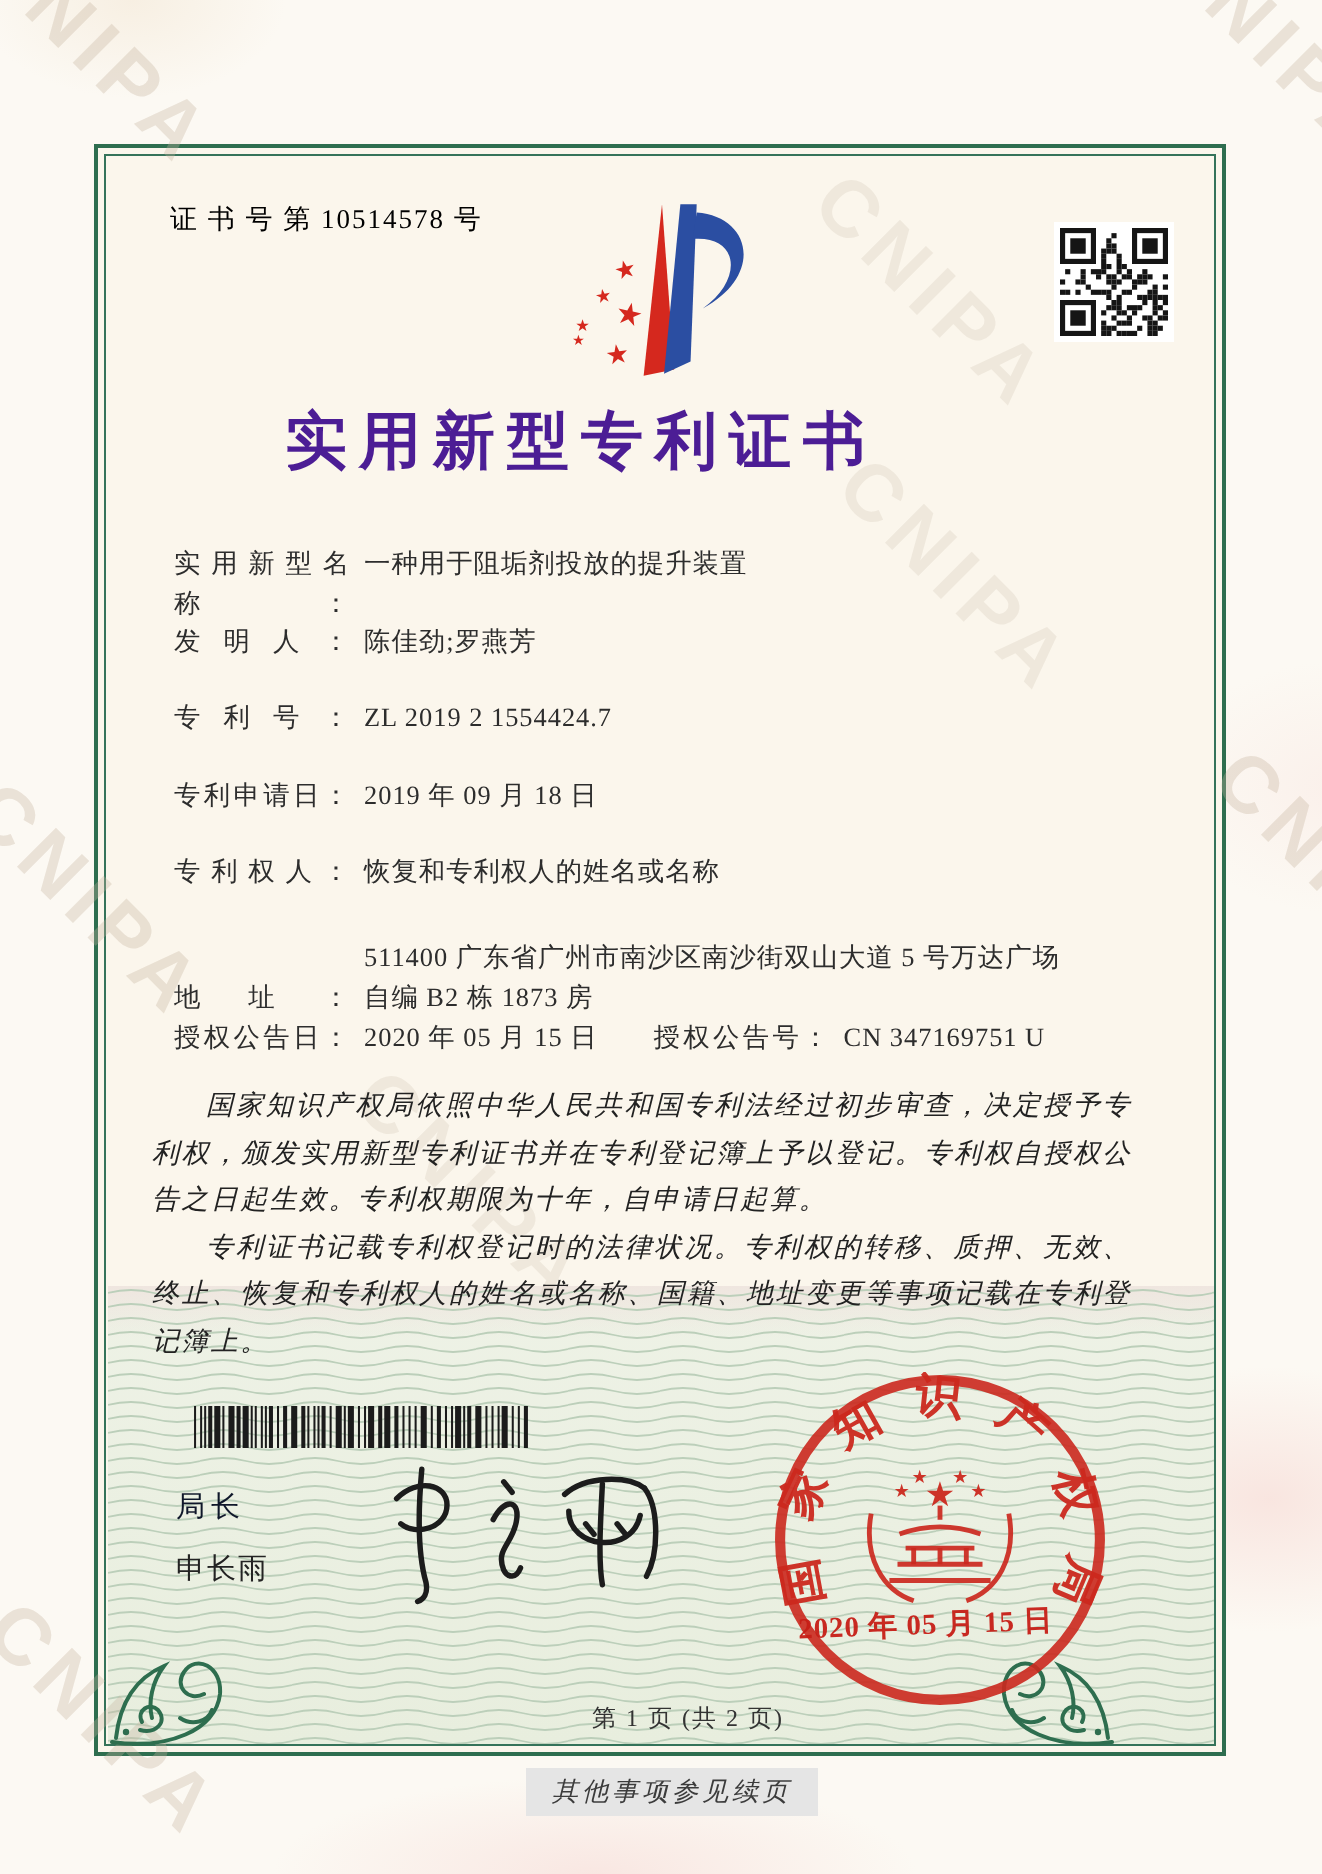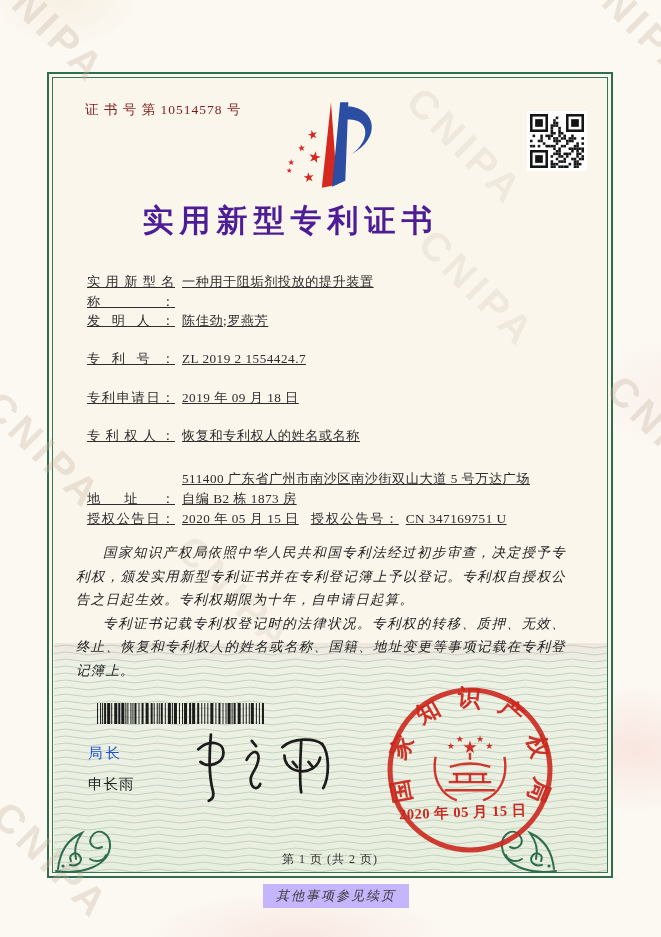--- a/index.html
+++ b/index.html
@@ -17,45 +17,45 @@
   .frame{position:absolute;left:47px;top:72px;width:566px;height:806px;box-sizing:border-box;
          border:2.5px solid #2e6e4f;background:#fbf6ec;z-index:1;}
   .frame-inner{position:absolute;inset:3px;border:1.2px solid #35735a;}
   .wave-zone{position:absolute;left:4.5px;right:4.5px;bottom:4.5px;height:229px;overflow:hidden;
       background:linear-gradient(180deg, rgba(240,220,218,.55) 0px, rgba(240,220,218,0) 26px),
                  linear-gradient(180deg,#eef2e6,#e8eede);}
   .wave-zone svg{display:block;width:100%;height:100%;}
   .flourish{position:absolute;z-index:3;width:90px;height:86px;}
   .fl-left{left:50px;top:789px;}
   .fl-right{left:472px;top:789px;transform:scaleX(-1);}
-  .cert-no{position:absolute;left:85px;top:101px;z-index:3;font-size:13.5px;color:#7f1d1d;letter-spacing:1px;}
+  .cert-no{position:absolute;left:85px;top:101px;z-index:3;font-size:13.5px;color:#000000;letter-spacing:1px;}
   .logo{position:absolute;left:280px;top:95px;width:102px;height:99px;z-index:3;}
   .qr{position:absolute;left:527px;top:111px;width:60px;height:60px;background:#fff;padding:3px;box-sizing:border-box;z-index:3;}
   .qr svg{display:block;width:100%;height:100%;}
   .cert-title{position:absolute;left:47px;top:200px;width:481px;z-index:3;text-align:center;
       font-size:31px;font-weight:700;letter-spacing:6px;text-indent:6px;color:#4c1d95;}
-  .fields{position:absolute;left:87px;top:272px;width:506px;z-index:3;font-size:13.2px;color:#2d2d2d;letter-spacing:.5px;text-decoration:underline;}
+  .fields{position:absolute;left:87px;top:272px;width:506px;z-index:3;font-size:13.2px;color:#2d2d2d;letter-spacing:.5px;}
   .frow{display:flex;align-items:flex-start;height:38.6px;line-height:20px;}
   .frow.addr{height:44px;align-items:flex-end;}
   .flabel{flex:0 0 88px;text-align:justify;text-align-last:justify;}
   .fval{margin-left:7px;white-space:pre-line;}
-  .grant-right{display:flex;margin-left:12px;justify-content:flex-end;}
+  .grant-right{display:flex;margin-left:28px;justify-content:flex-end;}
   .body-text{position:absolute;left:76px;top:541px;width:490px;z-index:3;
       font-size:13.5px;font-style:italic;line-height:23.5px;letter-spacing:1.2px;color:#222;text-align:justify;}
   .body-text p{margin:0;text-indent:2em;}
   .barcode{position:absolute;left:95px;top:703px;width:172px;height:21px;z-index:3;}
   .barcode svg{display:block;width:100%;height:100%;}
-  .signer-title{position:absolute;left:88px;top:744px;z-index:4;font:14.5px "Liberation Sans","DejaVu Sans",sans-serif;color:#1d4ed8;letter-spacing:3px;}
+  .signer-title{position:absolute;left:88px;top:744px;z-index:4;font:14.5px "Liberation Sans","DejaVu Sans",sans-serif;color:#0f172a;letter-spacing:3px;}
   .signer-name{position:absolute;left:88px;top:775px;z-index:4;font:14.5px "Liberation Sans","DejaVu Sans",sans-serif;color:#232323;letter-spacing:1px;text-align:center;}
   .signature{position:absolute;left:188px;top:722px;width:155px;height:84px;z-index:4;}
   .seal{position:absolute;left:386px;top:686px;width:168px;height:168px;z-index:4;}
   .seal-date{position:absolute;left:399px;top:803px;z-index:5;font-size:14.5px;font-weight:700;
       color:rgba(198,30,22,.95);letter-spacing:.5px;transform:rotate(-2deg);}
-  .page-no{position:absolute;left:47px;top:851px;width:566px;z-index:4;text-align:center;font-size:12px;color:#333;letter-spacing:1px;}
-  .cont-note{position:absolute;left:263px;top:884px;z-index:3;background:#c4b5fd;padding:3px 13px;
+  .page-no{position:absolute;left:47px;top:851px;width:566px;z-index:4;text-align:center;font-size:12px;color:#333;letter-spacing:1px;padding-left:14px;}
+  .cont-note{position:absolute;left:263px;top:884px;z-index:3;background:#e5e5e5;padding:3px 13px;
       font-size:13px;font-style:italic;color:#3c3c3c;letter-spacing:2px;}
 </style>
 </head>
 <body>
 
 <div class="page">
   <div class="bg-tints"></div>
 
   <div class="frame">
     <div class="frame-inner"></div>

